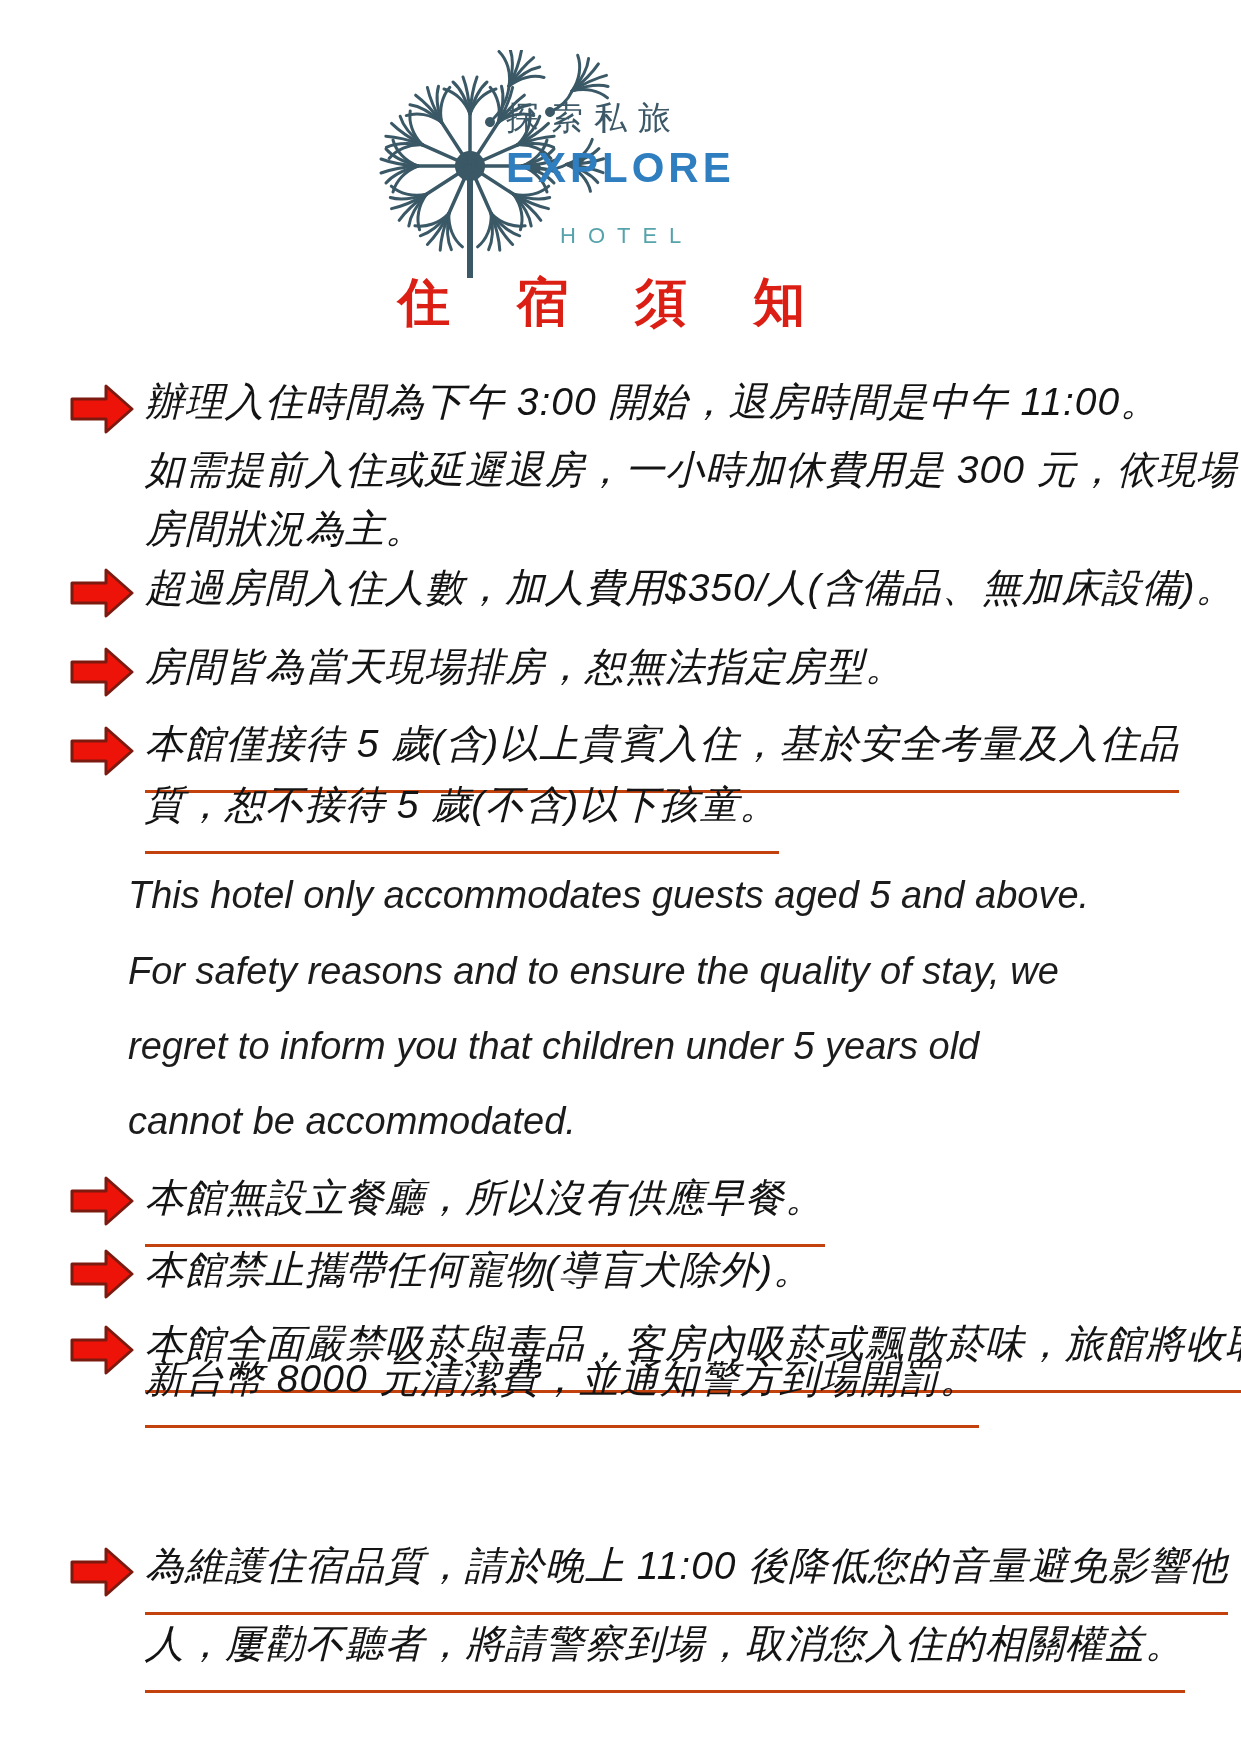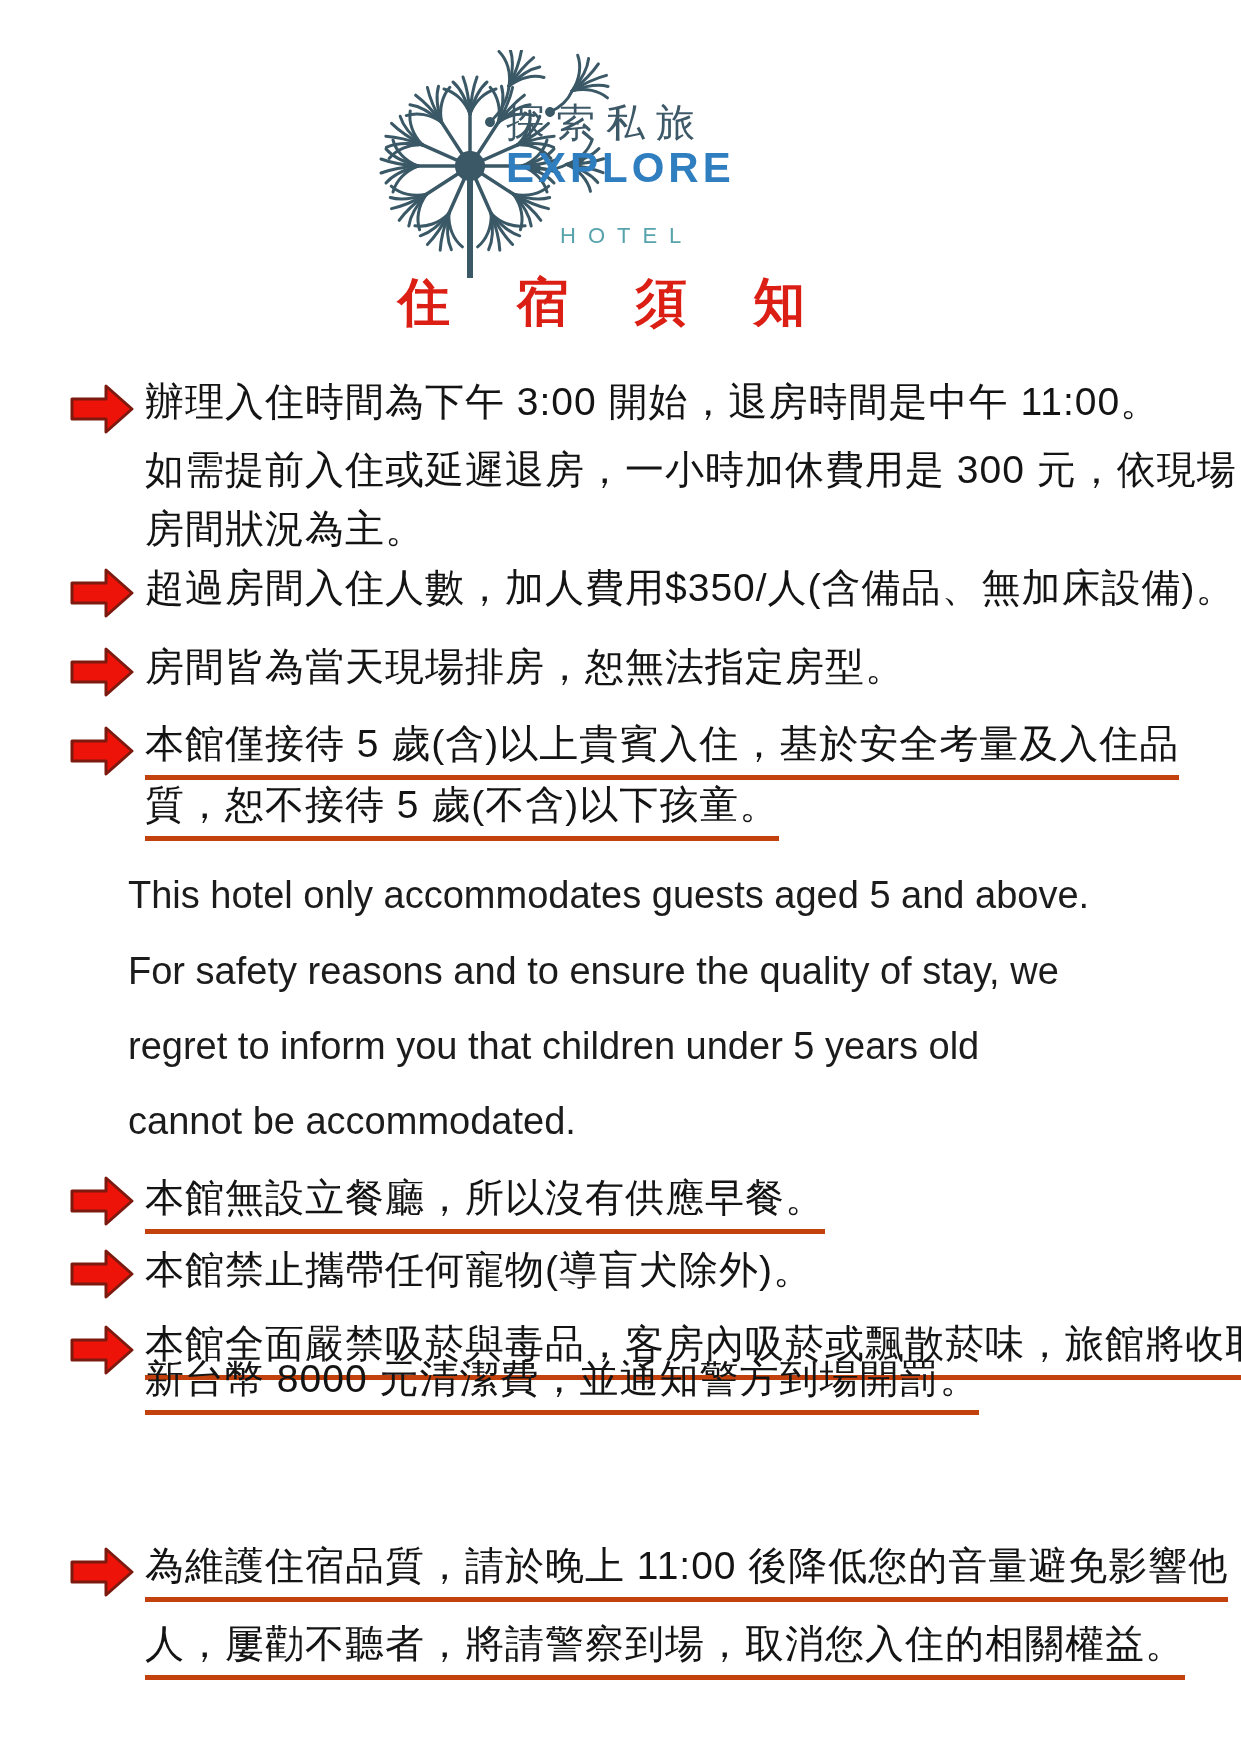--- a/index.html
+++ b/index.html
@@ -6,38 +6,38 @@
   .page {
     position:relative; width:1241px; height:1754px; margin:0 auto;
     background:#ffffff; overflow:hidden;
     font-family:"Liberation Sans", sans-serif;
     color:#141414;
   }
 
   
   .logo-mark { position:absolute; left:338px; top:50px; width:302px; height:235px; }
   .brand { position:absolute; left:506px; }
-  .brand-zh { top:96px;  font-size:39px; letter-spacing:11px; color:#3d5968; font-weight:500; white-space:nowrap; }
+  .brand-zh { top:96px;  font-size:33px; letter-spacing:11px; color:#3d5968; font-weight:500; white-space:nowrap; }
   .brand-en { top:144px; font-size:42px; letter-spacing:4px;  color:#2f7ec0; font-weight:bold; white-space:nowrap;text-align:center; }
   .brand-sub{ top:191px; left:560px; font-size:22px; letter-spacing:12px; color:#57a3ac; font-weight:500; white-space:nowrap;margin-top:32px; }
 
   
   .doc-title {
     position:absolute; left:398px; top:268px;
     font-size:52px; font-weight:bold; letter-spacing:26px;
     color:#DB1F14; white-space:nowrap;
   }
 
   
   .notice {
-    position:absolute; white-space:nowrap; line-height:1.15;
+    position:absolute; white-space:nowrap; line-height:1.15;font-style:italic;
   }
   .zh { left:145px; font-size:39px; font-weight:500; letter-spacing:1px; }
   .en { left:128px; font-size:38px; font-weight:400; color:#1c1c1c; letter-spacing:0px; }
-  .u  { padding-bottom:8px; border-bottom:5px solid #c2410c; }
+  .u  { padding-bottom:23px; border-bottom:3px solid #c2410c; }
 
   
   .arrow { position:absolute; left:70px; width:64px; height:54px; }
   .arrow polygon { fill:#EE1309; stroke:#7D1A10; stroke-width:3; stroke-linejoin:round; }
 
   
   .dand { stroke:#3a5866; fill:none; stroke-width:3; stroke-linecap:round; }
 </style>
 </head>
 <body>

